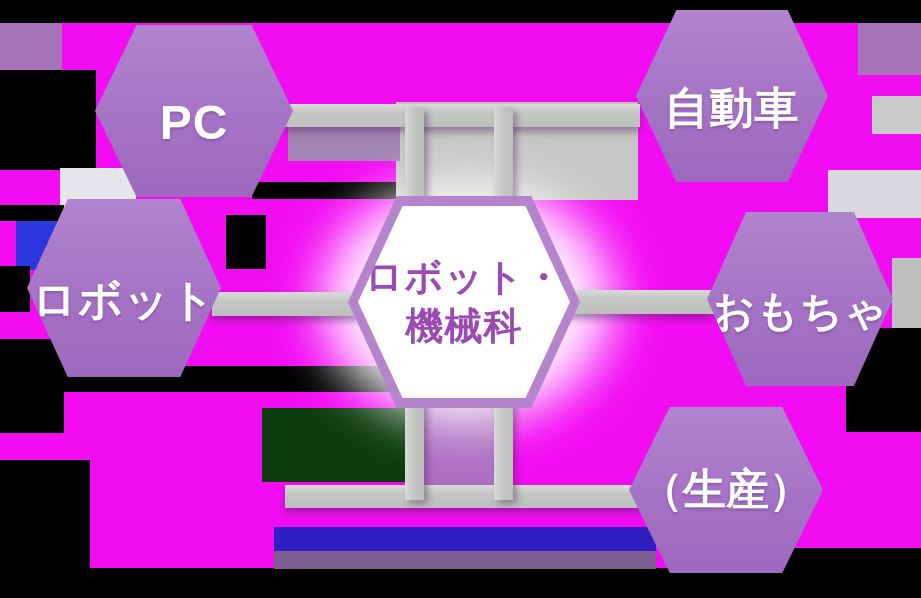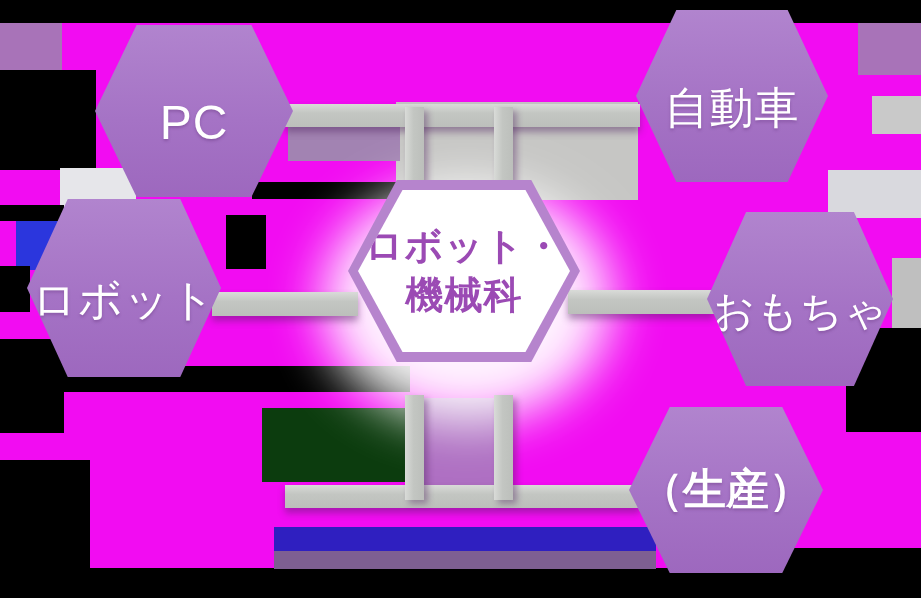--- a/index.html
+++ b/index.html
@@ -24,33 +24,33 @@
   .bar.vert{background:linear-gradient(90deg,#d9dbd8 0%,#c3c6c2 45%,#bcbfbb 100%);
     box-shadow:4px 4px 6px rgba(80,35,95,.40);}
   
   .hex{
     position:absolute;z-index:4;
     clip-path:polygon(0 50%,21% 0,79% 0,100% 50%,79% 100%,21% 100%);
     background:linear-gradient(180deg,#b184ce 0%,#a573c5 55%,#9d68be 100%);
     display:flex;align-items:center;justify-content:center;flex-direction:column;
   }
   .hex .label{
-    color:#ffffff;font-weight:normal;font-size:44px;letter-spacing:1px;
+    color:#ffffff;font-weight:bold;font-size:44px;letter-spacing:1px;
     text-shadow:0 2px 3px rgba(90,40,110,.35);line-height:1.15;text-align:center;margin-top:24px;
   }
   .hex-pc .label{font-size:48px;}
   .hex-toy .label{font-size:42px;}
   .hex-factory .label{font-size:38px;letter-spacing:0;}
   .hex-factory .sublabel{
     color:#ffffff;font-weight:bold;font-size:43px;line-height:1.2;
     text-shadow:0 2px 3px rgba(90,40,110,.35);
   }
   
   .hex-center{
-    left:348px;top:180px;width:232px;height:182px;z-index:5;
+    left:348px;top:196px;width:232px;height:212px;z-index:5;
     background:#b684cd;
   }
   .hex-center-inner{
     position:absolute;left:10px;top:10px;right:10px;bottom:10px;z-index:6;
     clip-path:polygon(0 50%,21% 0,79% 0,100% 50%,79% 100%,21% 100%);
     background:#ffffff;
     display:flex;align-items:center;justify-content:center;flex-direction:column;
   }
   .center-text{
     color:#9b4ab4;font-weight:bold;font-size:38px;line-height:1.3;

